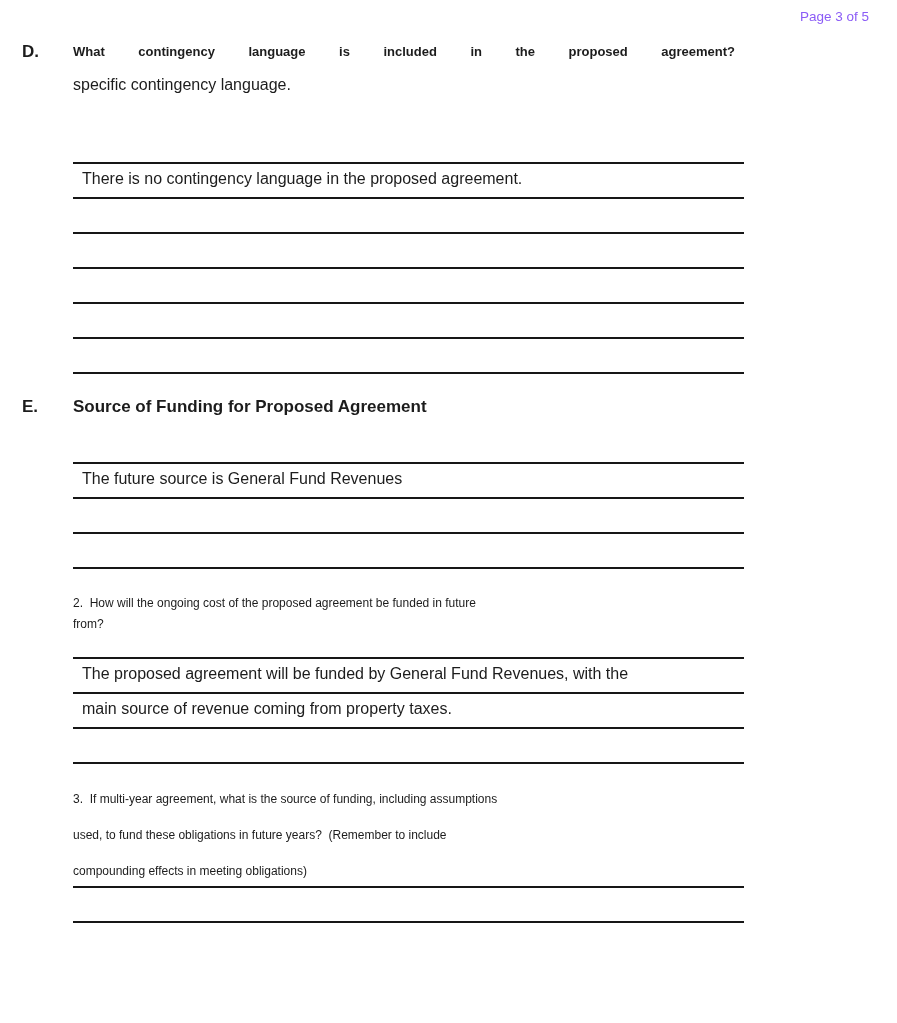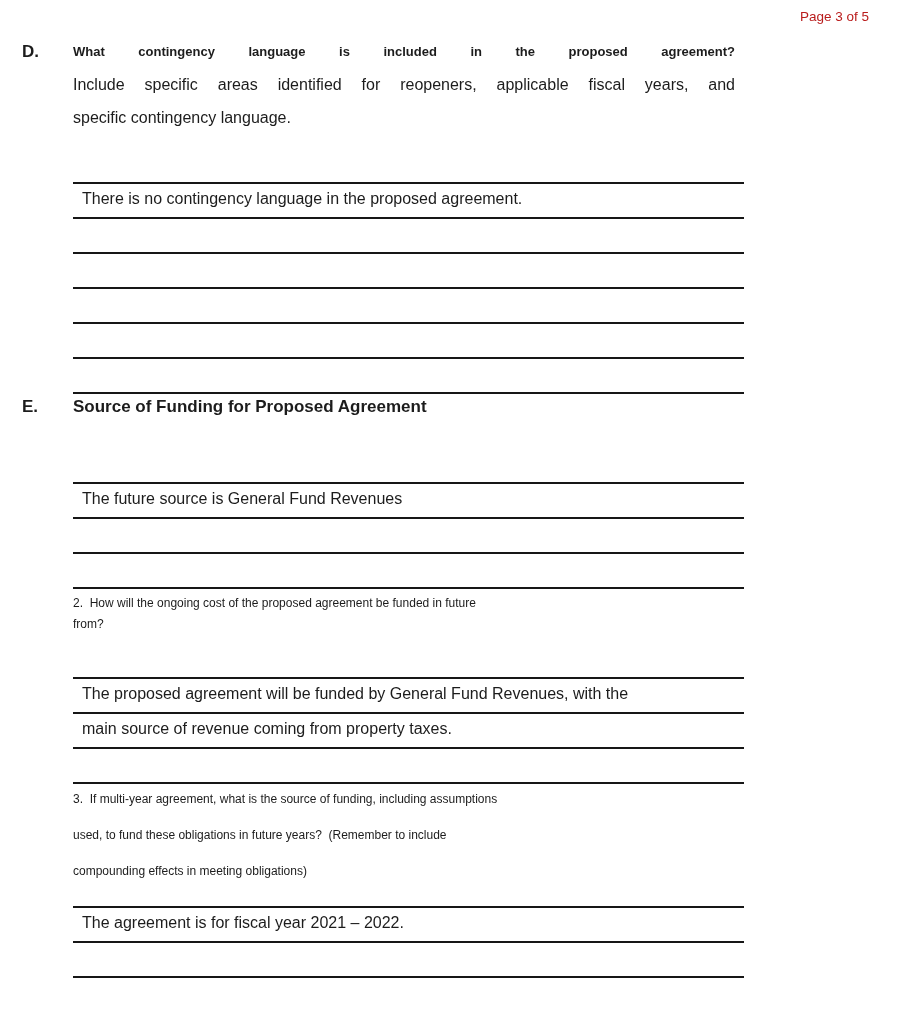--- a/index.html
+++ b/index.html
@@ -12,21 +12,21 @@
     color: #1c1c1c;
     overflow: hidden;
   }
 
   .page-number {
     position: absolute;
     top: 8px;
     right: 28px;
     font-size: 13.5px;
     line-height: 18px;
-    color: #b91c1c;
+    color: #8b5cf6;
   }
 
   
   .sec-row { position: absolute; left: 22px; display: flex; }
   .sec-label {
     width: 51px;
     flex: 0 0 51px;
     font-weight: bold;
     font-size: 17px;
     line-height: 33px;
@@ -53,21 +53,20 @@
   .question-block .line { white-space: pre-wrap; }
   .lh-tight .line { line-height: 21px; }
   .lh-wide  .line { line-height: 36px; }
 
   
   .ansbox {
     position: absolute;
     left: 73px;
     width: 671px;
     border-top: 2px solid #161616;
-    margin-top: 20px;
   }
   .ansrow {
     height: 35px;
     box-sizing: border-box;
     border-bottom: 2px solid #161616;
     padding: 5px 4px 0 9px;
     font-size: 16px;
     line-height: 1.25;
     white-space: pre-wrap;
     overflow: hidden;
@@ -77,21 +76,20 @@
 <body>
 
 <div class="page">
 
   <div class="page-number">Page 3 of 5</div>
 
   <div class="sec-row" style="top: 35px;">
     <div class="sec-label">D.</div>
     <div class="sec-body">
       <div class="q-line bold justify">What contingency language is included in the proposed agreement?</div>
-      <div class="q-line justify">Include specific areas identified for reopeners, applicable fiscal years, and</div>
       <div class="q-line">specific contingency language.</div>
     </div>
   </div>
 
   <div class="ansbox" style="top: 162px;">
     <div class="ansrow">There is no contingency language in the proposed agreement.</div>
     <div class="ansrow"></div>
     <div class="ansrow"></div>
     <div class="ansrow"></div>
     <div class="ansrow"></div>
@@ -122,17 +120,16 @@
     <div class="ansrow"></div>
   </div>
 
   <div class="question-block lh-wide" style="top: 781px;">
     <div class="line">3.  If multi-year agreement, what is the source of funding, including assumptions</div>
     <div class="line">used, to fund these obligations in future years?  (Remember to include</div>
     <div class="line">compounding effects in meeting obligations)</div>
   </div>
 
   <div class="ansbox" style="top: 886px;">
-    <div class="ansrow">The agreement is for fiscal year 2021 – 2022.</div>
     <div class="ansrow"></div>
   </div>
 
 </div>
 
 </body></html>

